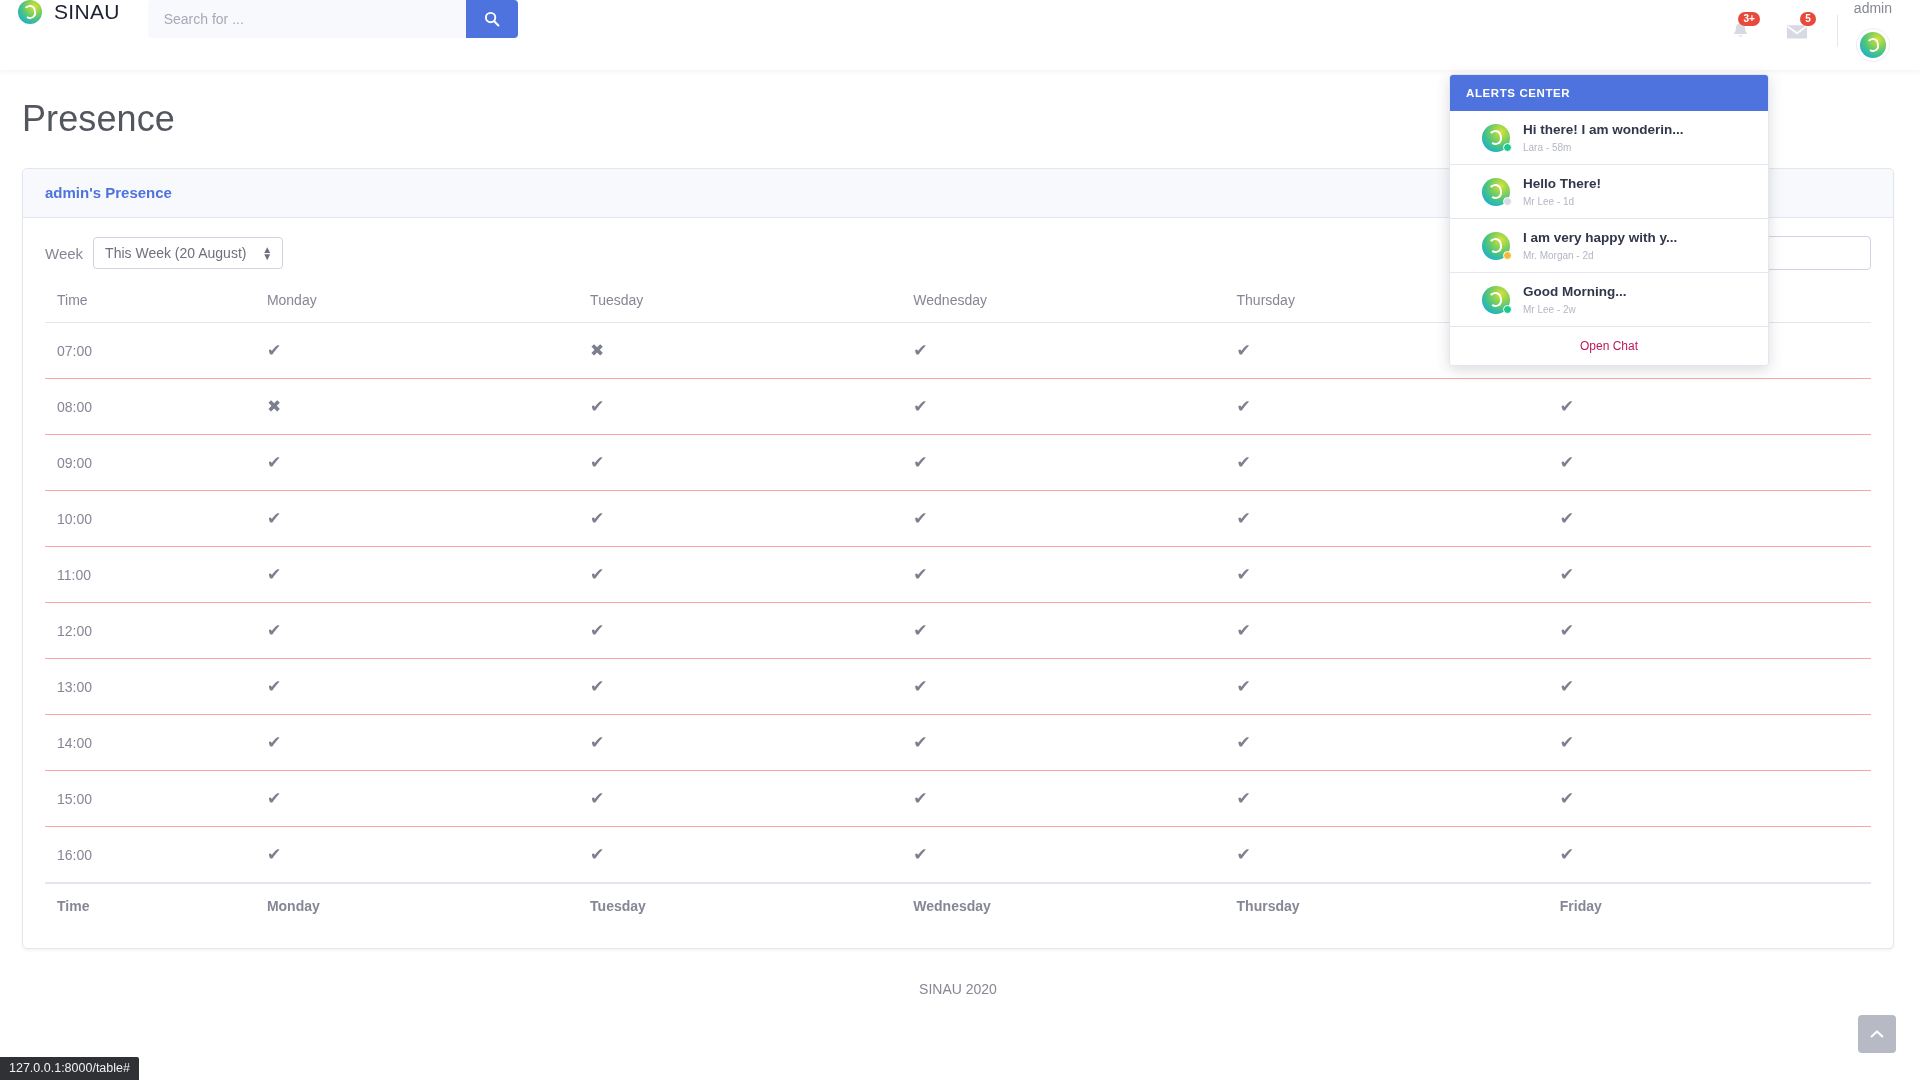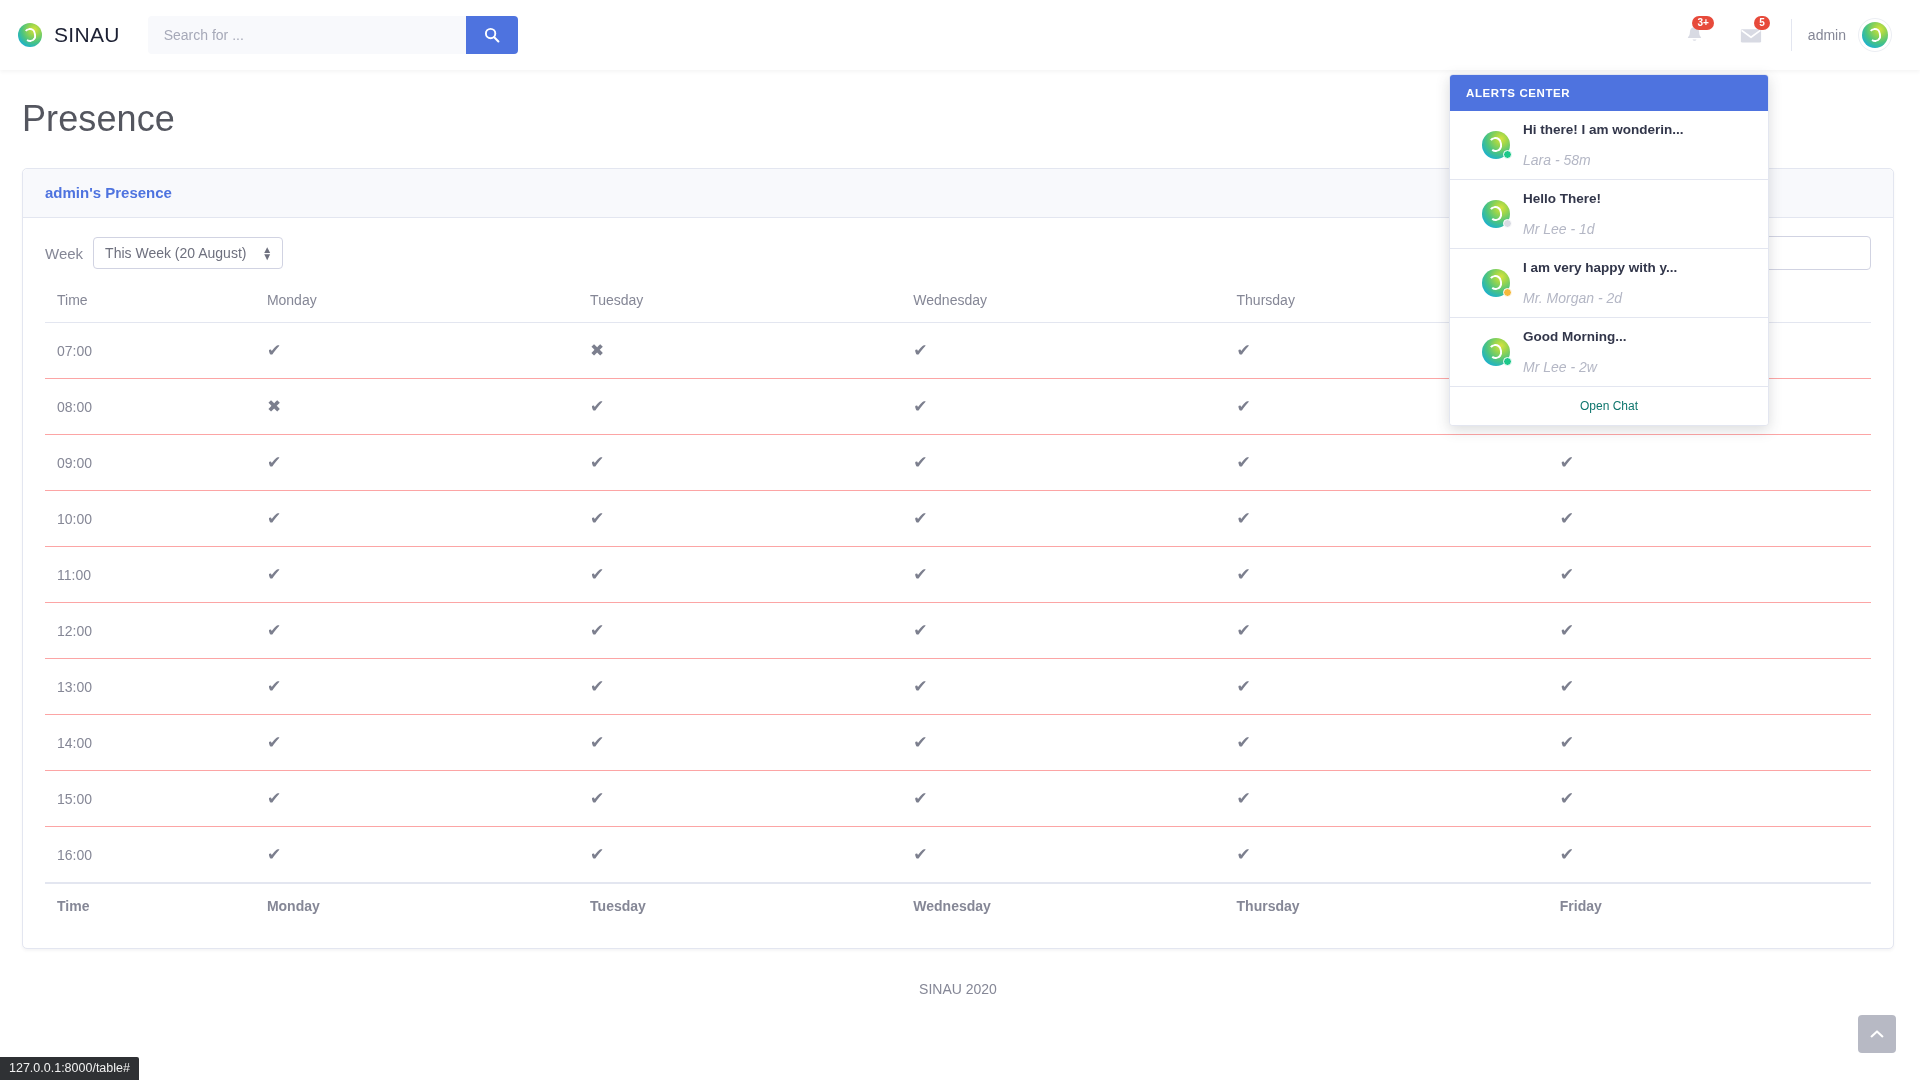--- a/index.html
+++ b/index.html
@@ -10,21 +10,21 @@
     font-family: "Liberation Sans", sans-serif;
     background: #ffffff;
   }
   .page { position: relative; width: 1920px; height: 1080px; background:#fff; }
 
   
   .topbar {
     position: relative;
     height: 70px;
     background: #ffffff;
-    display: flex; align-items: center;
+    display: flex; align-items: flex-start;
     padding: 0 24px 0 18px;
     box-shadow: 0 2px 4px rgba(0,0,0,0.045);
     z-index: 30;
   }
   .brand { display: flex; align-items: center; gap: 12px; margin-right: 28px; }
   .logo-circle {
     width: 24px; height: 24px; border-radius: 50%;
     background: radial-gradient(circle at 68% 28%, #d6e340 0%, #9fd64a 22%, #4cc47f 52%, #1fb2c9 78%, #1aa6cf 100%);
     position: relative; flex: none;
   }
@@ -63,21 +63,21 @@
     cursor: pointer;
   }
   .badge {
     position: absolute; top: 4px; right: 9px;
     background: #e74a3b; color: #fff;
     font-size: 10px; font-weight: bold;
     border-radius: 9px; padding: 1px 5px 2px;
     line-height: 1.1;
   }
   .nav-div { width:1px; height: 32px; background:#e3e6f0; margin: 0 16px 0 12px; }
-  .userbox { display: flex; align-items: center; gap: 12px; cursor: pointer; padding-right: 4px;}
+  .userbox { display: flex; align-items: center; gap: 12px; cursor: pointer; padding-right: 4px; flex-direction: column;}
   .username { font-size: 14px; color: #858796; }
   .avatar-ring {
     width: 34px; height: 34px; border-radius: 50%;
     border: 1px solid #eceef3; display:flex; align-items:center; justify-content:center;
     background:#fff;
   }
   .avatar-circle {
     width: 26px; height: 26px; border-radius: 50%;
     background: radial-gradient(circle at 68% 28%, #d6e340 0%, #9fd64a 22%, #4cc47f 52%, #1fb2c9 78%, #1aa6cf 100%);
     position: relative;
@@ -182,23 +182,23 @@
     width:13px; height:15px; border:2.6px solid #fff; border-radius:7px;
     border-left-color: transparent; transform: rotate(-8deg); box-sizing:border-box;
   }
   .status-dot {
     position: absolute; right: -2px; bottom: 0px;
     width: 9px; height: 9px; border-radius: 50%;
     border: 1.5px solid #fff;
   }
   .alert-text { min-width: 0; }
   .alert-title { font-size: 13.5px; font-weight: bold; color: #32364a; white-space: nowrap; }
-  .alert-meta { font-size: 14px; color: #b4b7c5; margin-top: 15px; font-style: italic; }
+  .alert-meta { font-size: 10px; color: #b4b7c5; margin-top: 5px; }
   .alerts-foot {
-    text-align: center; font-size: 12px; color: #0f766e;
+    text-align: center; font-size: 12px; color: #be185d;
     padding: 12px 0; cursor: pointer; background:#fff;
   }
 
   
   .scrolltop {
     position: absolute; right: 24px; bottom: 27px;
     width: 38px; height: 38px; border-radius: 4px;
     background: #b7b9c4; display: flex; align-items: center; justify-content: center;
     cursor: pointer;
   }

